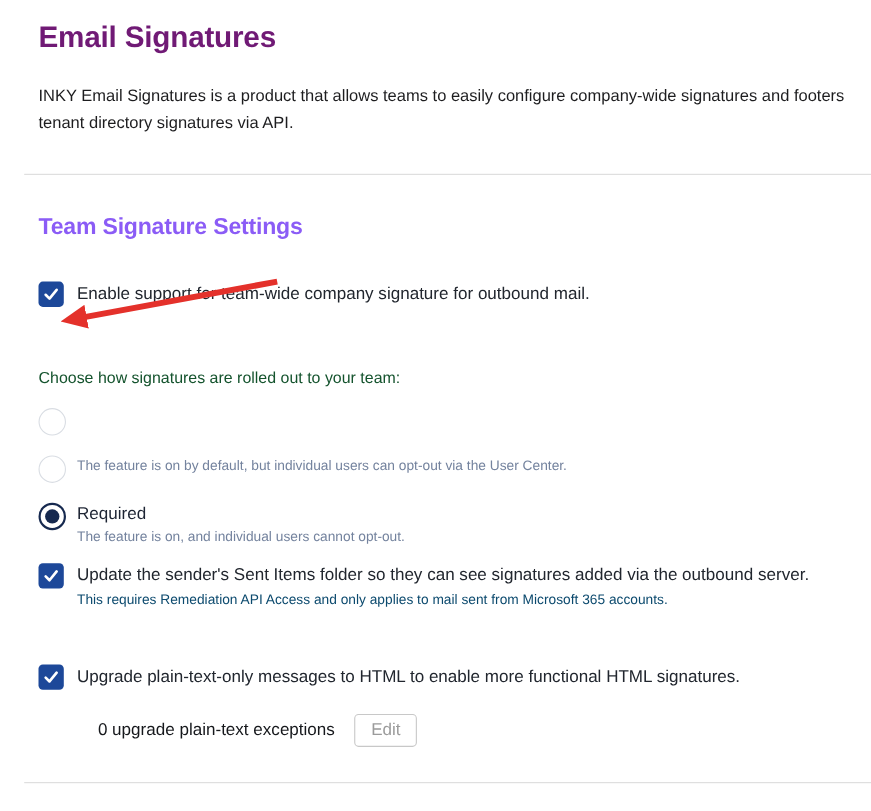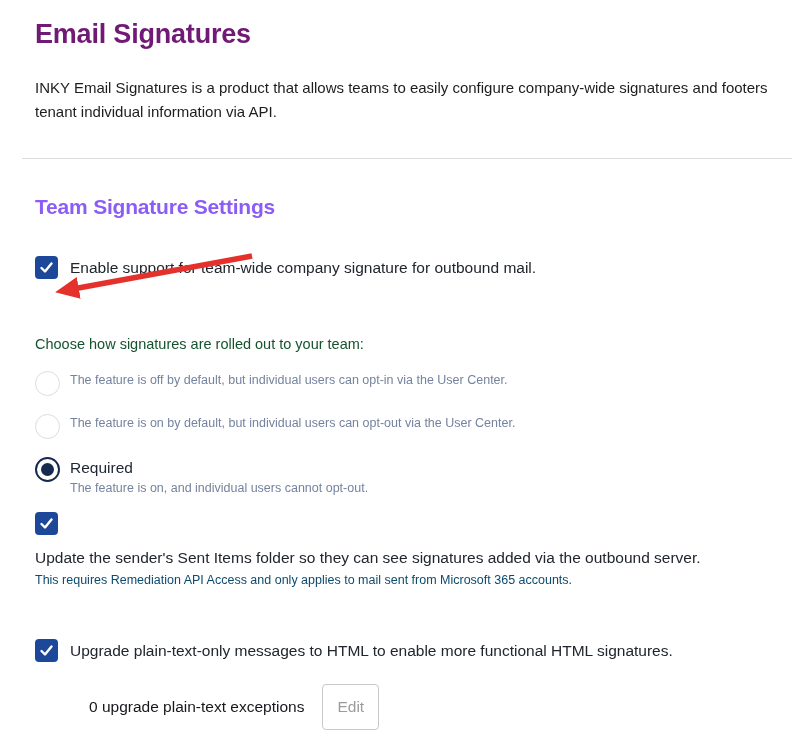--- a/index.html
+++ b/index.html
@@ -45,21 +45,21 @@
     left: 30px;
     top: 226px;
     width: 236px;
     height: 58px;
     pointer-events: none;
   }
 
   .check-row { display: flex; align-items: center; gap: 12px; }
   .check-row.align-top { align-items: flex-start; }
   .row-enable   { margin-top: 37px; }
-  .row-sent     { margin-top: 16px; flex-direction: column; }
+  .row-sent     { margin-top: 16px; }
   .row-upgrade  { margin-top: 51px; }
 
   .checkbox {
     flex: 0 0 auto;
     width: 23px; height: 23px;
     background: #1d4899;
     border-radius: 4px;
     display: inline-flex;
     align-items: center;
     justify-content: center;
@@ -99,41 +99,41 @@
     background: #16294f;
   }
   .radio-col { display: flex; flex-direction: column; }
   .radio-label { font-size: 15.5px; line-height: 22px; color: #1d2433; cursor: pointer; }
   .radio-help { font-size: 12.5px; line-height: 15px; color: #74839e; margin-top: 2px; }
 
   .exceptions-row { margin-top: 22px; margin-left: 54px; display: flex; align-items: center; }
   .exceptions-text { font-size: 15.5px; color: #16181c; }
   .edit-button {
     margin-left: 18px;
-    height: 46px;
+    height: 30px;
     padding: 0 14px;
     font-family: "Liberation Sans", sans-serif;
     font-size: 15.5px;
     color: #9b9b9b;
     background: #ffffff;
     border: 1px solid #c8c8c8;
     border-radius: 4px;
     cursor: pointer;
   }
 </style>
 </head>
 <body>
 
 <div class="page">
 
   <h1 class="page-title">Email Signatures</h1>
 
   <div class="desc">
     <span class="desc-line">INKY Email Signatures is a product that allows teams to easily configure company-wide signatures and footers</span>
-    <span class="desc-line">tenant individual information via API.</span>
+    <span class="desc-line">tenant directory signatures via API.</span>
   </div>
 
   <hr class="divider">
 
   <h2 class="section-heading">Team Signature Settings</h2>
 
   <svg class="arrow-annotation" viewBox="0 0 236 58" xmlns="http://www.w3.org/2000/svg">
     <defs>
       <marker id="ah" markerUnits="userSpaceOnUse" markerWidth="24" markerHeight="22" refX="17" refY="11" orient="auto">
         <polygon points="0,0 24,11 0,22" fill="#e4312b"></polygon>
@@ -151,21 +151,20 @@
     <span class="check-label">Enable support for team-wide company signature for outbound mail.</span>
   </div>
 
   <p class="prompt">Choose how signatures are rolled out to your team:</p>
 
   <div class="radio-group">
 
     <div class="radio-option">
       <span class="radio"></span>
       <span class="radio-col">
-        <span class="radio-help">The feature is off by default, but individual users can opt-in via the User Center.</span>
       </span>
     </div>
 
     <div class="radio-option">
       <span class="radio"></span>
       <span class="radio-col">
         <span class="radio-help">The feature is on by default, but individual users can opt-out via the User Center.</span>
       </span>
     </div>
 

